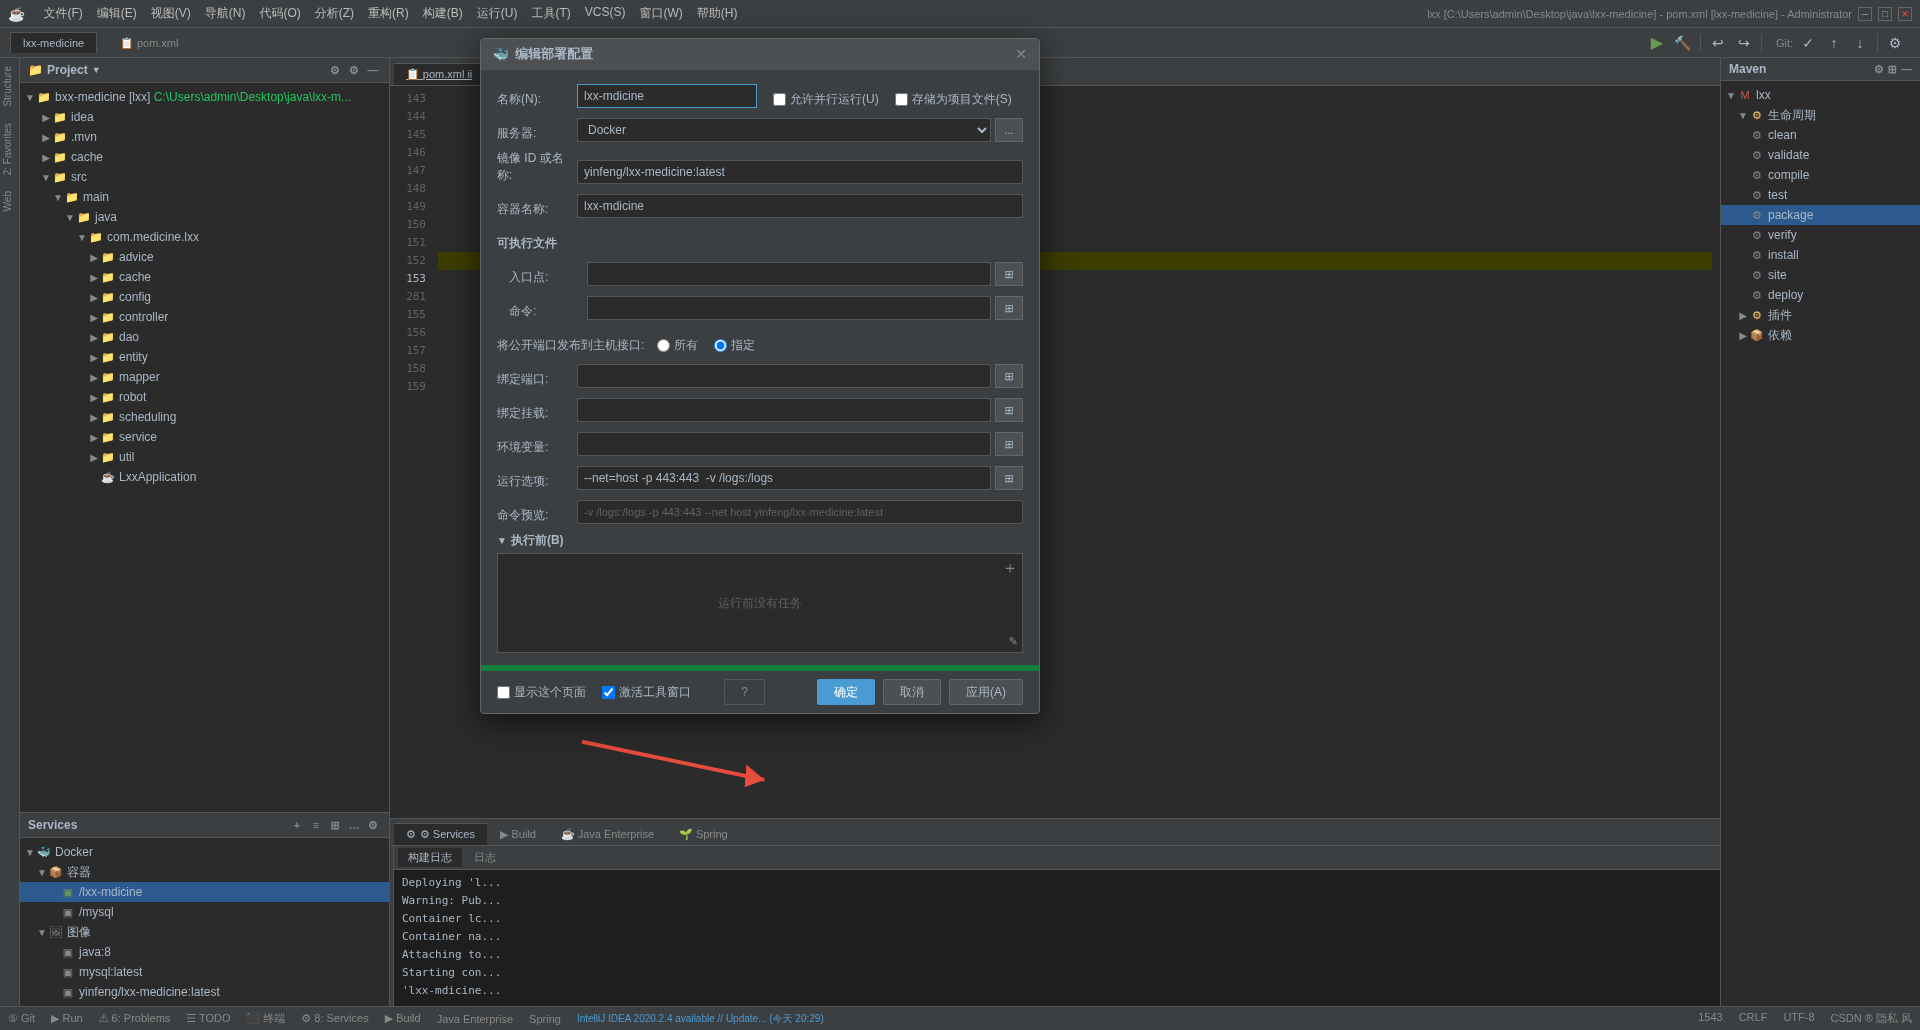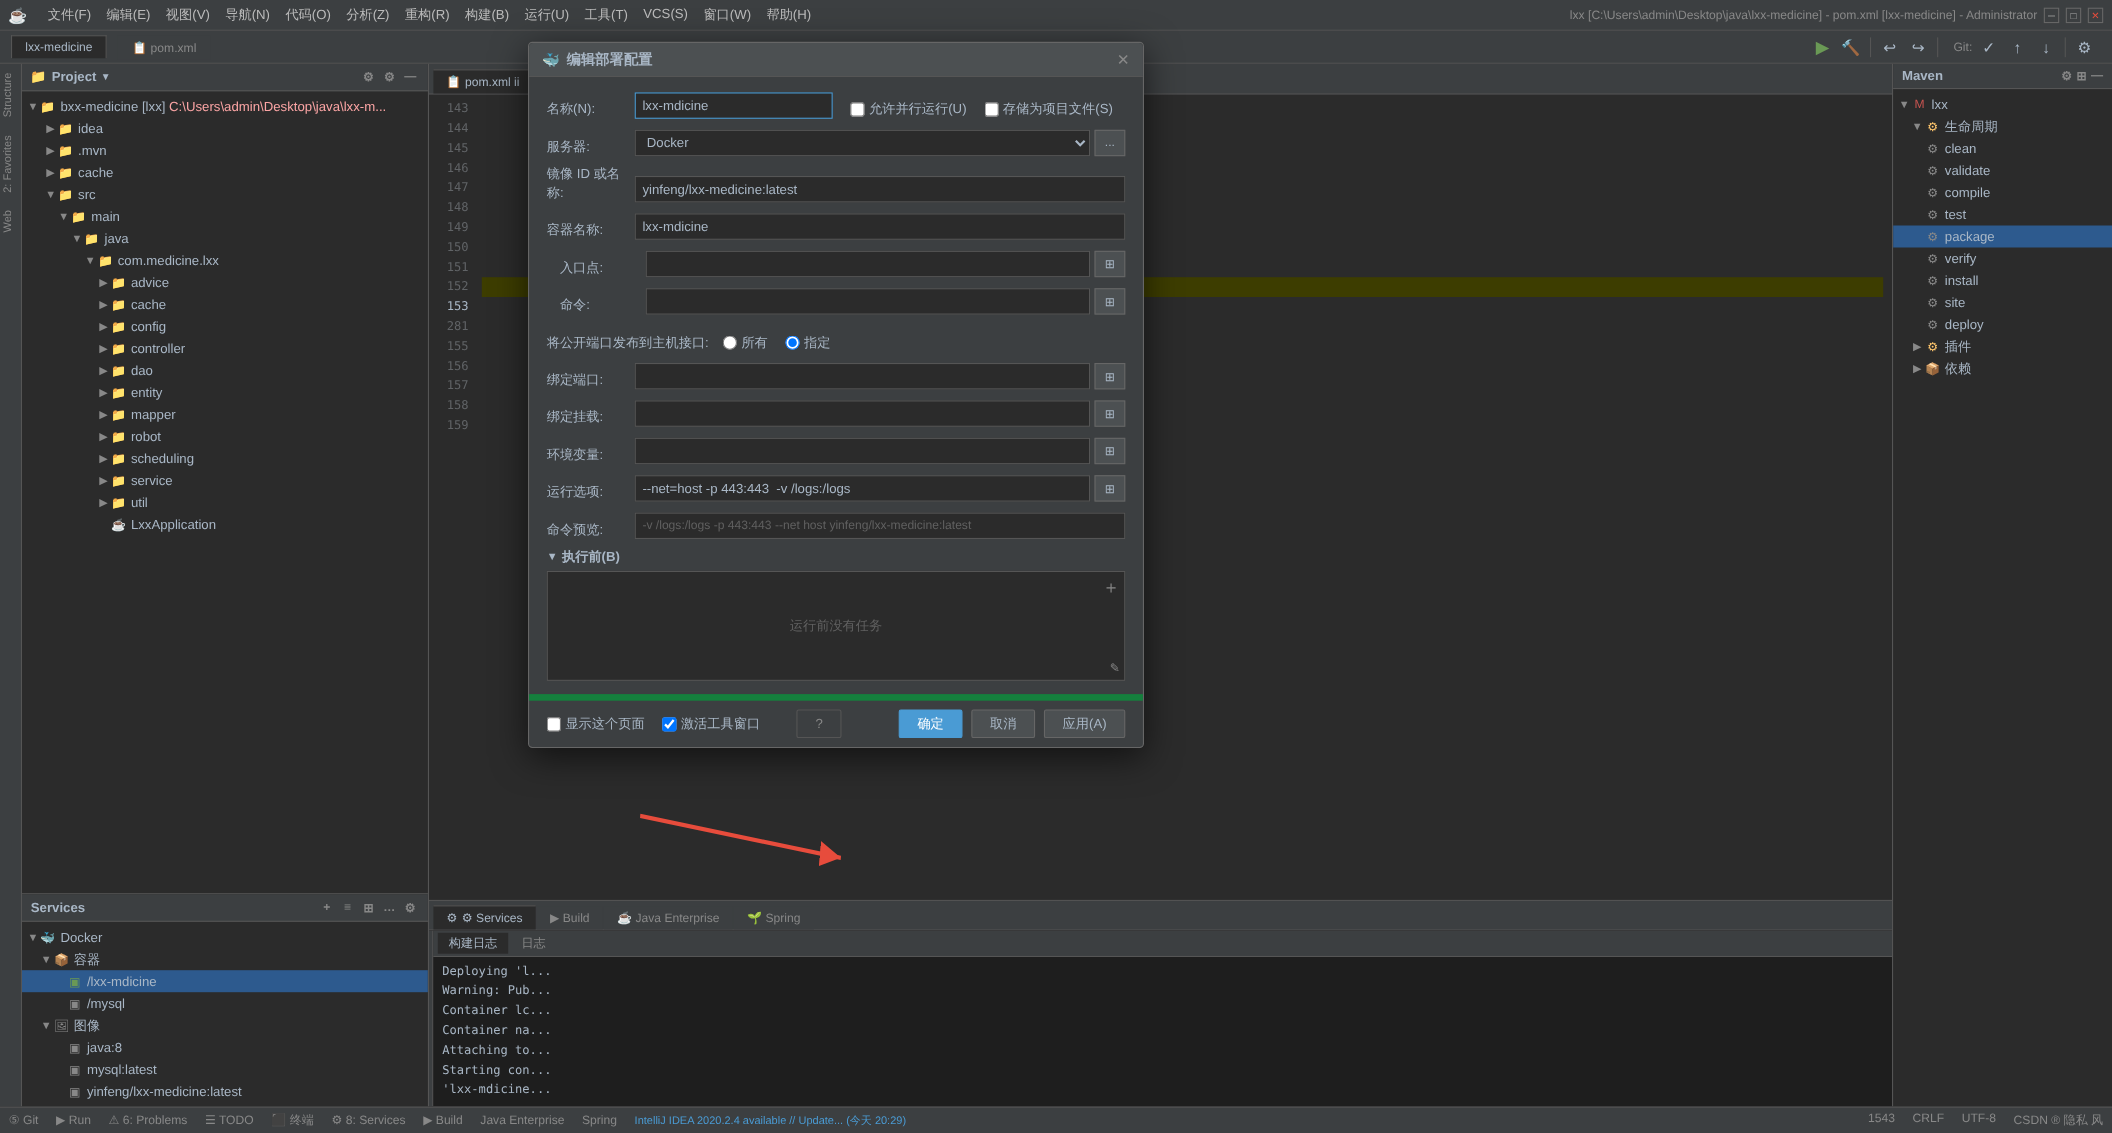--- a/index.html
+++ b/index.html
@@ -229,20 +229,21 @@
       cursor: pointer;
       color: #888;
       margin-right: 1px;
       background: #3c3f41;
       border-top: 1px solid transparent;
     }
     .editor-tab.active {
       background: #2b2b2b;
       color: #a9b7c6;
       border-top-color: #555;
+      text-decoration: underline;
     }
     .editor-content {
       flex: 1;
       display: flex;
       overflow: hidden;
       position: relative;
     }
     .line-numbers {
       width: 40px;
       background: #2b2b2b;
@@ -702,21 +703,21 @@
         <span class="panel-action-btn">⚙</span>
         <span class="panel-action-btn">—</span>
       </div>
     </div>
     <div class="tree-container">
 
       <div class="tree-item" style="padding-left:4px">
         <span class="tree-arrow">▼</span>
         <span class="tree-icon folder-icon">📁</span>
         <span class="tree-label">
-          <span>bxx-medicine [lxx]</span> <span style="color:#fca5a5">C:\Users\admin\Desktop\java\lxx-m...</span>
+          <span>bxx-medicine [lxx]</span> <span style="color:#22c55e">C:\Users\admin\Desktop\java\lxx-m...</span>
         </span>
       </div>
 
       <div class="tree-item" style="padding-left:20px">
         <span class="tree-arrow">▶</span>
         <span class="tree-icon folder-icon">📁</span>
         <span class="tree-label">idea</span>
       </div>
 
       <div class="tree-item" style="padding-left:20px">
@@ -1115,20 +1116,23 @@
     <div class="form-row">
       <div class="form-label">镜像 ID 或名称:</div>
       <input class="form-control" type="text" value="yinfeng/lxx-medicine:latest" style="">
     </div>
 
     <div class="form-row">
       <div class="form-label">容器名称:</div>
       <input class="form-control" type="text" value="lxx-mdicine" style="">
     </div>
 
+    <div class="form-row">
+      <span style="font-size:12px; color:#a9b7c6; font-weight:bold">可执行文件</span>
+    </div>
 
     <div class="form-row">
       <div class="form-label" style="padding-left:12px; width:90px">入口点:</div>
       <div class="form-control-group">
         <input class="form-control" type="text" value="" style="">
         <button class="btn-dots">⊞</button>
       </div>
     </div>
 
     <div class="form-row">

